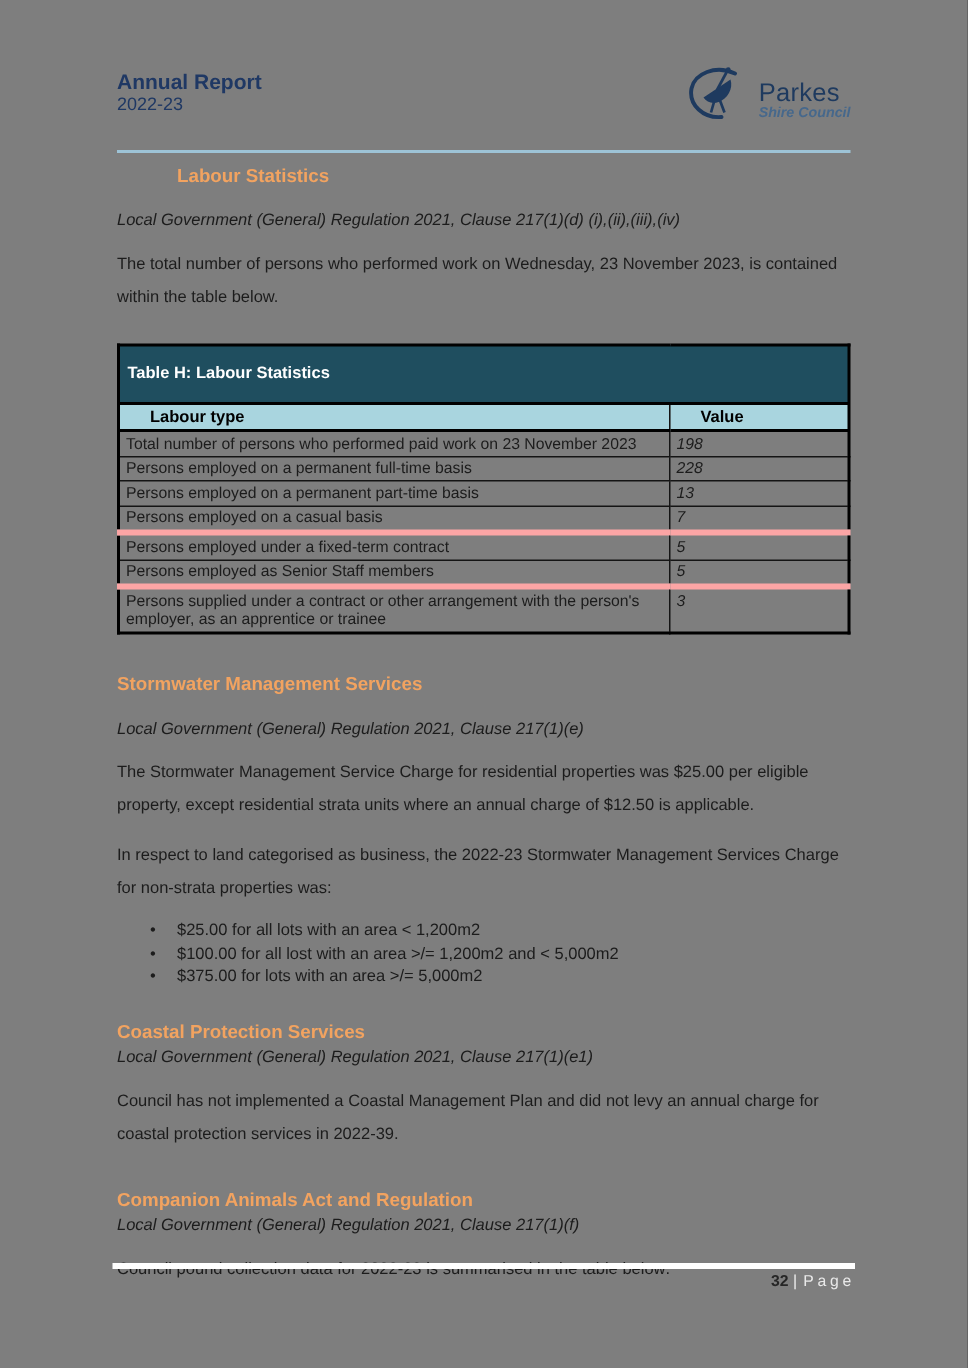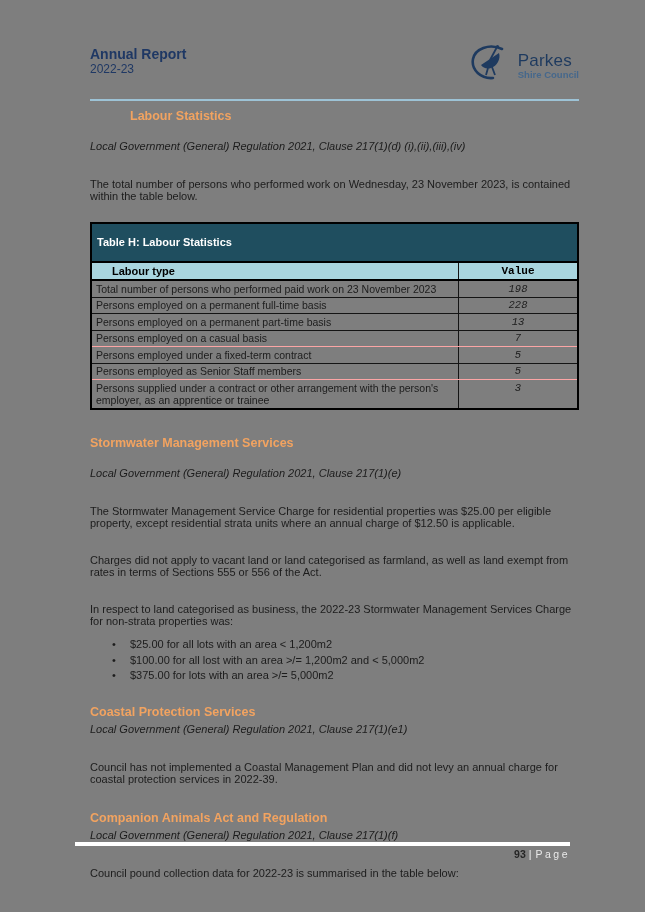--- a/index.html
+++ b/index.html
@@ -5,51 +5,51 @@
   html,body{margin:0;padding:0;background:#555;}
   .page{
     position:relative;
     width:645px;height:912px;
     background:#7E7E7E;
     font-family:"Liberation Sans", sans-serif;
     color:#1C1C1C;
     overflow:hidden;
     margin:0 auto;
   }
-  .content{position:absolute;left:90px;top:46px;width:489px;}
+  .content{position:absolute;left:78px;top:46px;width:489px;}
 
   
   .doc-header{display:flex;justify-content:space-between;align-items:flex-start;}
   .report-title{font-size:14px;font-weight:bold;color:#1F3864;line-height:16px;}
   .report-year{font-size:12px;font-weight:normal;color:#1F3864;line-height:15px;}
   .logo{display:flex;align-items:center;gap:5px;margin-top:-2px;}
   .logo-text{line-height:1;}
   .logo-name{font-size:17px;font-weight:normal;color:#1E3A5F;letter-spacing:.2px;}
-  .logo-sub{font-size:9.5px;font-weight:bold;color:#46688C;margin-top:1px;}
+  .logo-sub{font-size:9.5px;font-weight:bold;color:#46688C;margin-top:1px;font-style:italic;}
   .header-rule{height:2px;background:#9DC3D6;margin-top:11px;}
 
   
   .section-heading{font-size:12.5px;font-weight:bold;color:#F2A360;margin:0;line-height:15px;}
   .mt-first{margin-top:8px;padding-left:40px;}
   .mt-section{margin-top:26px;}
   .mt-section-sm{margin-top:21px;}
   .clause{font-style:italic;font-size:11px;margin:15px 0 0 0;line-height:14px;color:#1C1C1C;}
   .clause-tight{margin-top:2px;}
-  .body-para{font-size:11px;line-height:12px;margin:25px 0 0 0;}
+  .body-para{font-size:11px;line-height:22px;margin:11px 0 0 0;}
 
   
   .stat-table{width:100%;border-collapse:collapse;margin-top:20px;font-size:10.5px;
               border:2px solid #000;}
   .stat-table td{border:1px solid #141414;padding:1.5px 4px;line-height:12.5px;vertical-align:top;}
   .stat-table tr.t-title td{background:#1F4E5F;color:#FFFFFF;font-weight:bold;font-size:11px;
               border-bottom:2px solid #000;padding:12px 5px;}
   .stat-table tr.t-head td{background:#A9D5DF;color:#000;font-weight:bold;font-size:11px;
               border-bottom:2px solid #000;padding:2px 20px;}
-  .stat-table td.val{text-align:center;font-style:italic;width:78px;font-family:Liberation Mono, monospace;}
-  .stat-table tr.group-end td{border-bottom:1px solid #fca5a5;}
+  .stat-table td.val{text-align:left;font-style:italic;width:78px;}
+  .stat-table tr.group-end td{border-bottom:4px solid #fca5a5;}
 
   
   .bullet-list{list-style:none;margin:10px 0 0 0;padding:0;}
   .bullet-list li{font-size:11px;line-height:15.5px;padding-left:40px;position:relative;}
   .bullet-list li .dot{position:absolute;left:22px;top:0;}
 
   
   .footer{position:absolute;left:75px;top:842px;width:495px;}
   .footer-rule{height:4px;background:#FFFFFF;}
   .footer-text{text-align:right;font-size:10.5px;margin-top:2px;color:#E9E9E9;}
@@ -126,37 +126,36 @@
       <tr>
         <td>Persons supplied under a contract or other arrangement with the person's employer, as an apprentice or trainee</td>
         <td class="val">3</td>
       </tr>
     </tbody>
       </table>
 
     <h2 class="section-heading mt-section">Stormwater Management Services</h2>
     <p class="clause">Local Government (General) Regulation 2021, Clause 217(1)(e)</p>
     <p class="body-para">The Stormwater Management Service Charge for residential properties was $25.00 per eligible property, except residential strata units where an annual charge of $12.50 is applicable.</p>
-    <p class="body-para">Charges did not apply to vacant land or land categorised as farmland, as well as land exempt from rates in terms of Sections 555 or 556 of the Act.</p>
     <p class="body-para">In respect to land categorised as business, the 2022-23 Stormwater Management Services Charge for non-strata properties was:</p>
     <ul class="bullet-list">
       <li><span class="dot">•</span><span>$25.00 for all lots with an area &lt; 1,200m2</span></li>
       <li><span class="dot">•</span><span>$100.00 for all lost with an area &gt;/= 1,200m2 and &lt; 5,000m2</span></li>
       <li><span class="dot">•</span><span>$375.00 for lots with an area &gt;/= 5,000m2</span></li>
     </ul>
 
     <h2 class="section-heading mt-section-sm">Coastal Protection Services</h2>
     <p class="clause clause-tight">Local Government (General) Regulation 2021, Clause 217(1)(e1)</p>
     <p class="body-para">Council has not implemented a Coastal Management Plan and did not levy an annual charge for coastal protection services in 2022-39.</p>
 
     <h2 class="section-heading mt-section">Companion Animals Act and Regulation</h2>
     <p class="clause clause-tight">Local Government (General) Regulation 2021, Clause 217(1)(f)</p>
     <p class="body-para">Council pound collection data for 2022-23 is summarised in the table below:</p>
 
   </div>
 
   <div class="footer">
     <div class="footer-rule"></div>
     <div class="footer-text">
-      <span class="pg-num">93</span><span class="pg-sep">|</span><span class="pg-word">Page</span>
+      <span class="pg-num">32</span><span class="pg-sep">|</span><span class="pg-word">Page</span>
     </div>
   </div>
 </div>
 
 </body></html>

